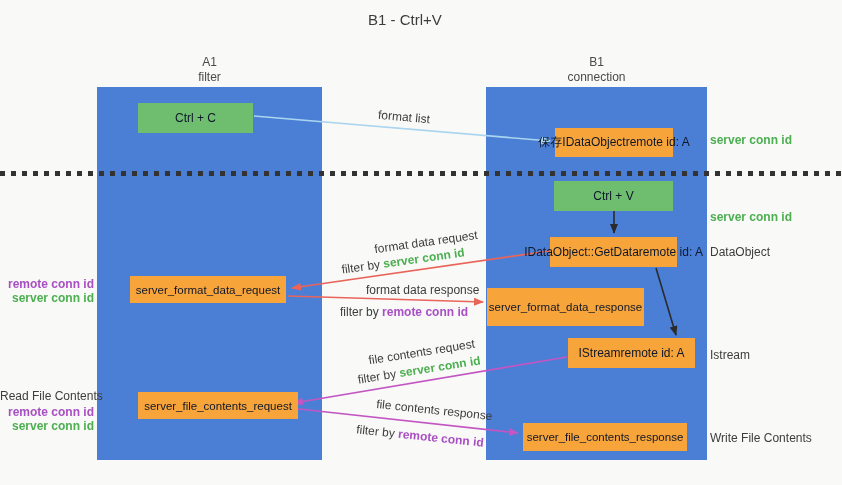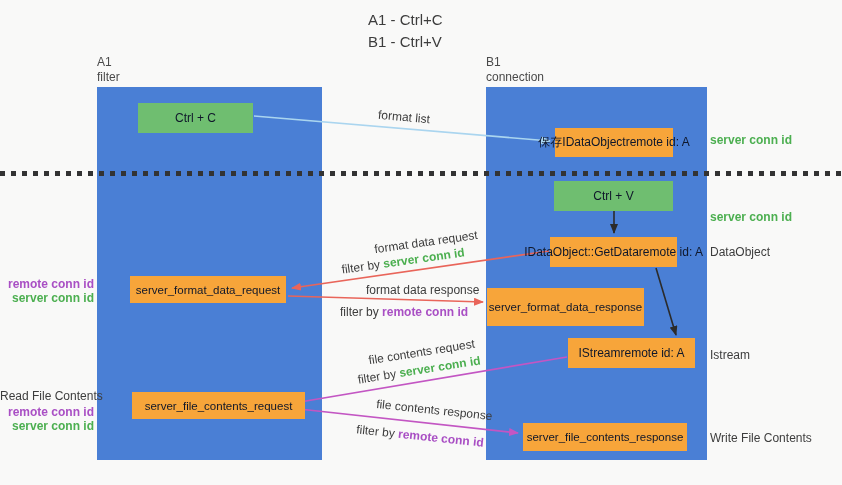--- a/index.html
+++ b/index.html
@@ -1,19 +1,19 @@
 <!DOCTYPE html>
 <html style="--background: #f9f9f8; --lane-blue: #4a7fd5; --box-green: #6fbe70; --box-orange: #f7a53a; --arrow-light-blue: #aad5ef; --arrow-black: #2b2b2b; --arrow-red: #e9655a; --arrow-magenta: #c356c3; --text-green: #4caf50; --text-purple: #a94fc4; --text-dark: #3d3d3d;"><head>
 <meta charset="utf-8">
 <style>
   html,body{margin:0;padding:0}
   .canvas{position:relative;width:842px;height:485px;background:var(--background,#f9f9f8);
           font-family:"Liberation Sans",sans-serif;overflow:hidden}
   .title{position:absolute;left:368px;top:9px;font-size:15px;line-height:22px;color:var(--text-dark,#3d3d3d)}
-  .lane-header{position:absolute;top:55px;text-align:left;font-size:12px;line-height:15px;color:#4a4a4a}
+  .lane-header{position:absolute;top:55px;text-align:center;font-size:12px;line-height:15px;color:#4a4a4a}
   .lane{position:absolute;top:87px;height:373px;background:var(--lane-blue,#4a7fd5)}
   .dotted{position:absolute;left:0;top:171px;width:842px;height:5px;
           background:repeating-linear-gradient(90deg,#333 0 5.5px,transparent 5.5px 11px)}
   .arrows{position:absolute;left:0;top:0;pointer-events:none}
   .box{position:absolute;display:flex;align-items:center;justify-content:center;
        color:#0f172a;text-align:center;white-space:nowrap}
   .box.green{background:var(--box-green,#6fbe70);font-size:12px}
   .box.orange{background:var(--box-orange,#f7a53a);font-size:11.5px}
   .box.two{line-height:13px;font-size:12px}
   .elabel{position:absolute;font-size:12px;color:var(--text-dark,#3f3f3f);white-space:nowrap}
@@ -30,21 +30,20 @@
   .f-bk{fill:var(--arrow-black,#2b2b2b)}
   .f-rd{fill:var(--arrow-red,#e9655a)}
   .f-mg{fill:var(--arrow-magenta,#c356c3)}
 </style>
 </head>
 <body>
 
 <div class="canvas">
 
   <div class="title">
-    <div>A1 - Ctrl+C</div>
     <div>B1 - Ctrl+V</div>
   </div>
 
   <div class="lane-header" style="left:97px;width:225px">
     <div>A1</div>
     <div>filter</div>
   </div>
   <div class="lane-header" style="left:486px;width:221px">
     <div>B1</div>
     <div>connection</div>
@@ -96,21 +95,21 @@
   <div class="box orange" style="left:130px;top:276px;width:156px;height:27px">
     <span>server_format_data_request</span>
   </div>
   <div class="box orange" style="left:487px;top:288px;width:157px;height:38px">
     <span>server_format_data_response</span>
   </div>
   <div class="box orange two" style="left:568px;top:338px;width:127px;height:30px">
     <span>IStream</span>
     <span>remote id: A</span>
   </div>
-  <div class="box orange" style="left:132px;top:392px;width:173px;height:27px">
+  <div class="box orange" style="left:138px;top:392px;width:160px;height:27px">
     <span>server_file_contents_request</span>
   </div>
   <div class="box orange" style="left:523px;top:423px;width:164px;height:28px">
     <span>server_file_contents_response</span>
   </div>
 
   <div class="elabel" style="left:378px;top:110px;transform:rotate(5deg)">format list</div>
 
   <div class="elabel" style="left:374px;top:235px;transform:rotate(-8deg)">format data request</div>
   <div class="elabel" style="left:341px;top:254px;transform:rotate(-8deg)">

